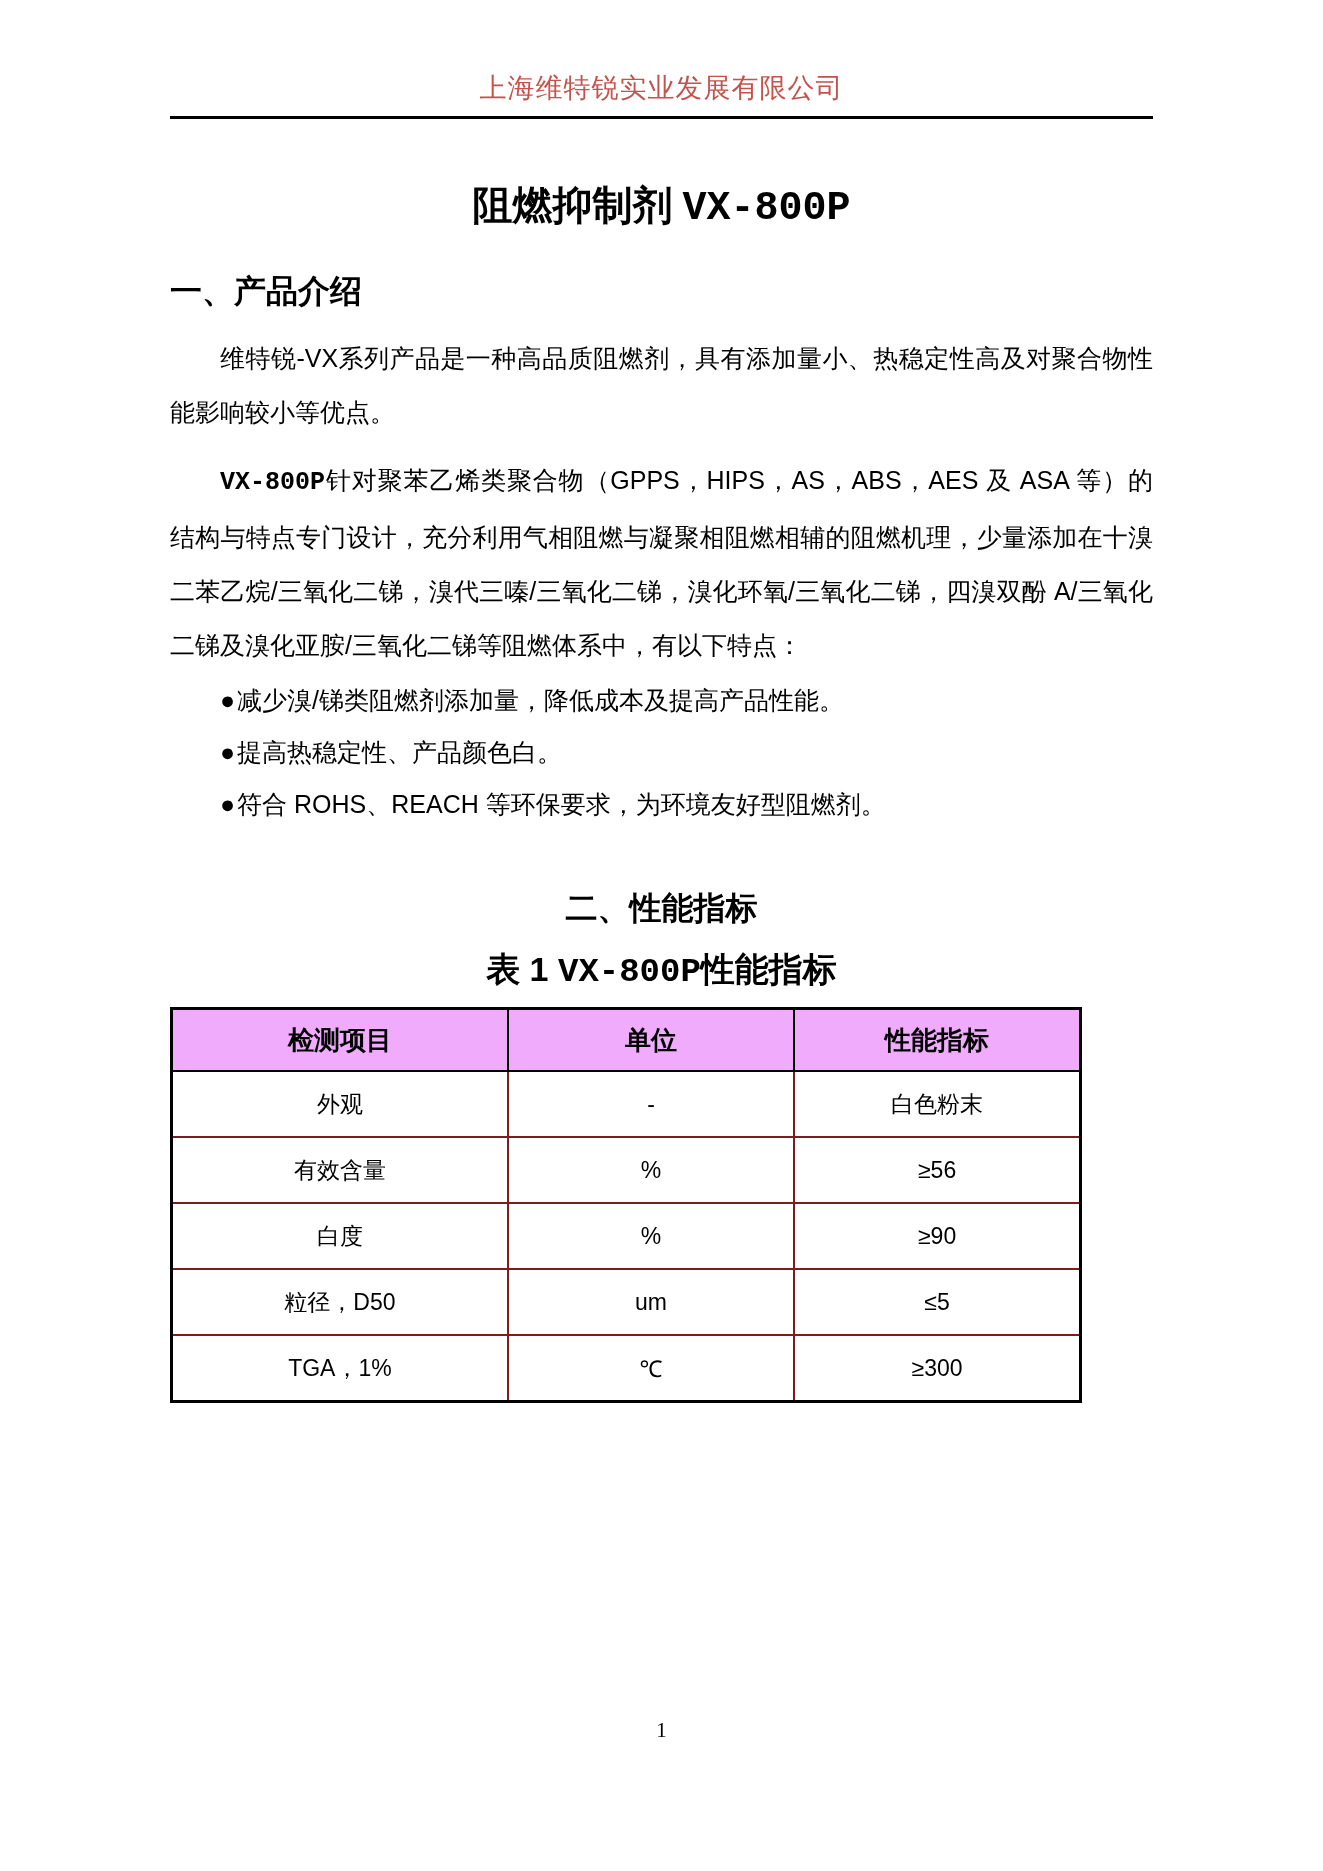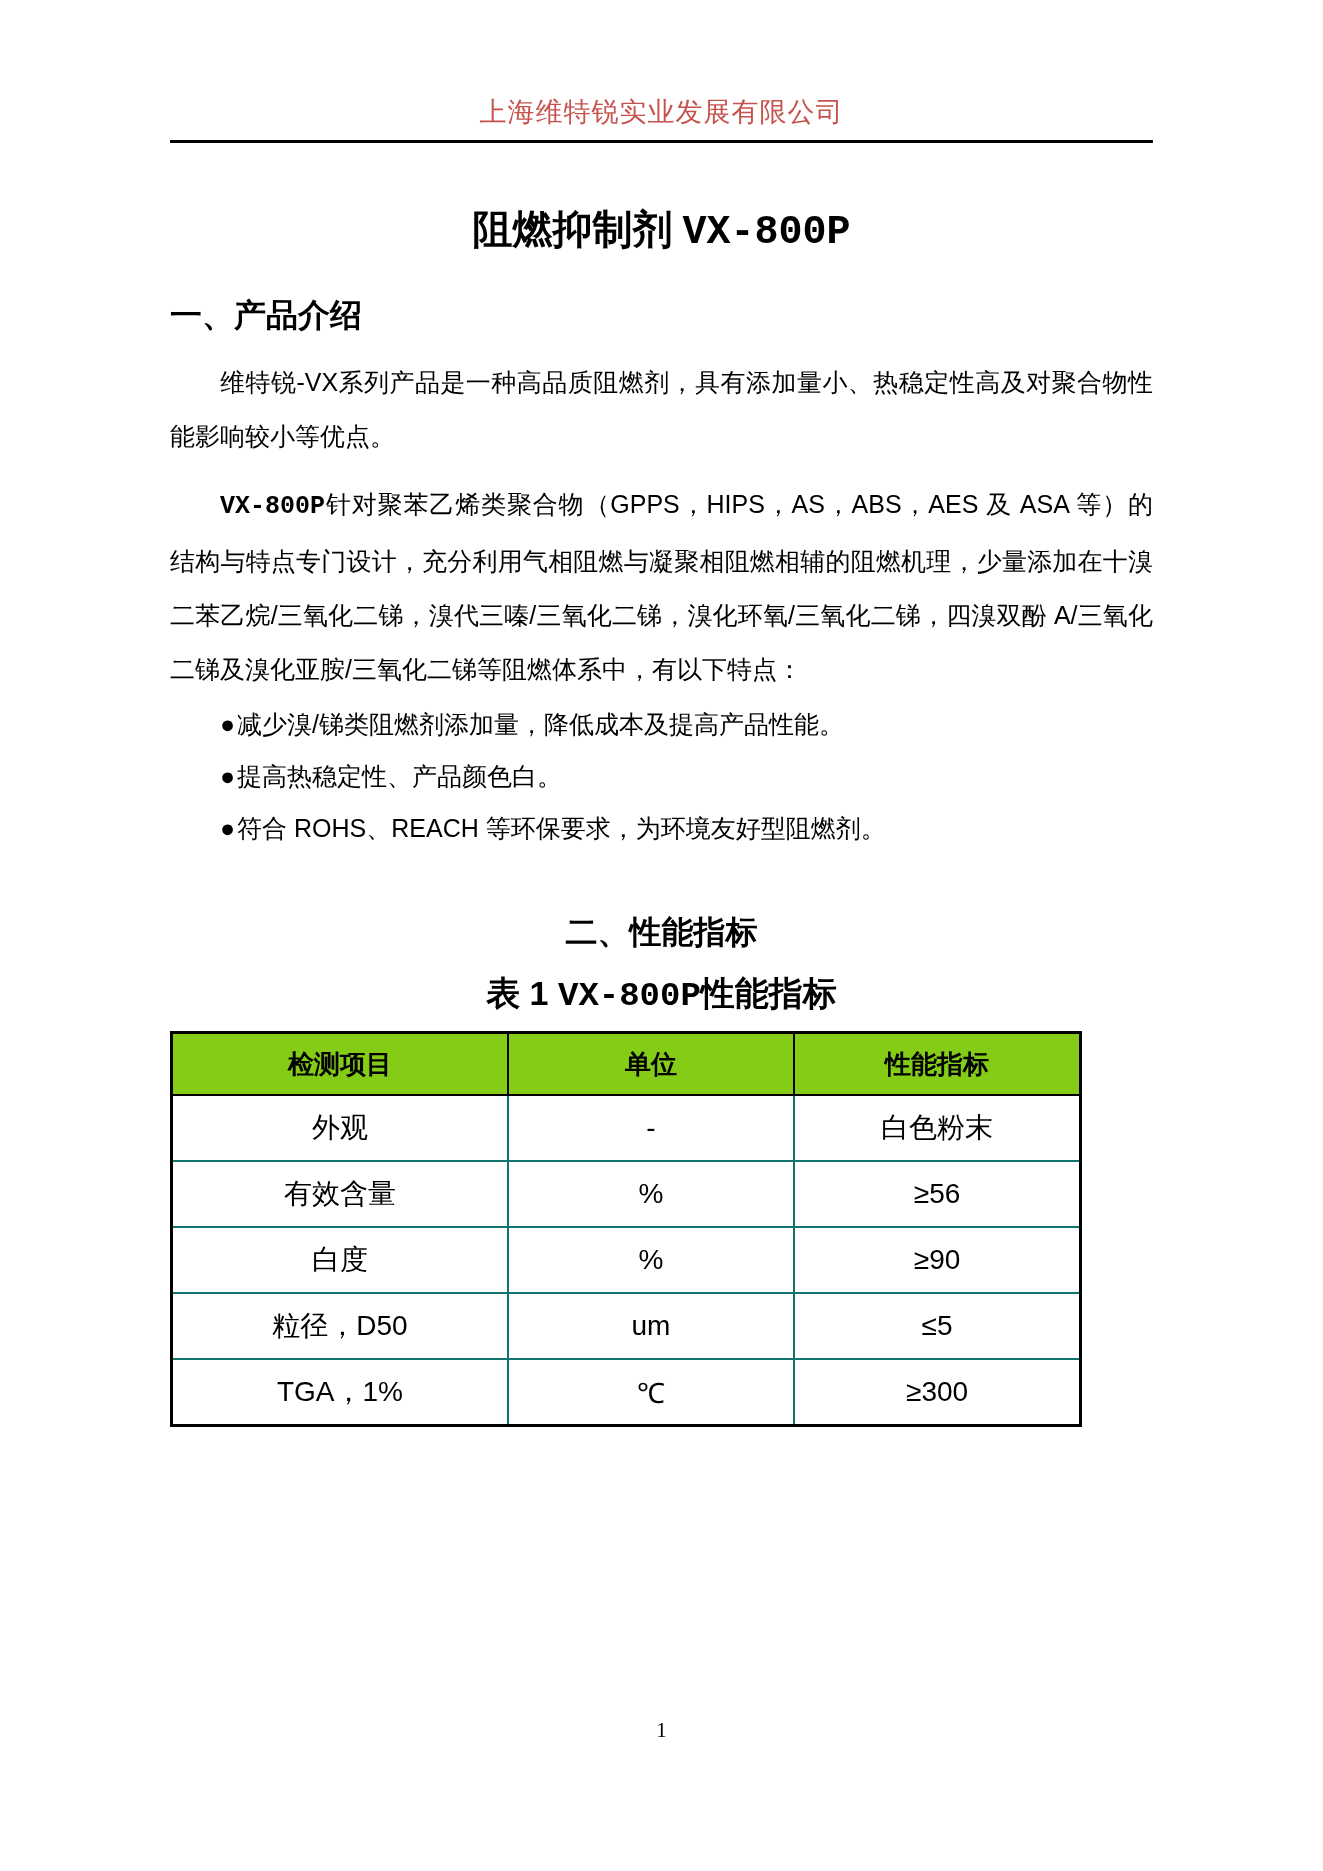--- a/index.html
+++ b/index.html
@@ -5,21 +5,21 @@
   html,body { margin:0; padding:0; background:#ffffff; }
   .page {
     position:relative;
     width:1323px; height:1871px;
     background:#ffffff;
     overflow:hidden;
     font-family:"Liberation Serif", serif;
     color:#000;
   }
   .company {
-    padding-top:94px;
+    padding-top:70px;
     text-align:center;
     font-size:27px;
     letter-spacing:1px;
     color:#C5524C;
     font-family:"Liberation Serif", serif;
   }
   .rule {
     margin:10px 170px 0 170px;
     border:none;
     border-top:3px solid #000;
@@ -86,33 +86,33 @@
     margin-top:18px;
     border-collapse:collapse;
     width:912px;
     table-layout:fixed;
     border:3px solid #000;
   }
   table.spec col.c1 { width:37%; }
   table.spec col.c2 { width:31.5%; }
   table.spec col.c3 { width:31.5%; }
   table.spec th {
-    background:#84cc16;
+    background:#f0abfc;
     border:2px solid #000;
     height:58px;
     font-size:26px;
     font-weight:bold;
     text-align:center;
     vertical-align:middle;
     font-family:"Liberation Sans", sans-serif;
   }
   table.spec td {
-    border:2px solid #0f766e;
+    border:2px solid #7f1d1d;
     height:62px;
-    font-size:28px;
+    font-size:23px;
     text-align:center;
     vertical-align:middle;
     font-family:"Liberation Sans", sans-serif;
   }
   .page-number {
     position:absolute;
     left:0; right:0;
     bottom:128px;
     text-align:center;
     font-size:21px;

